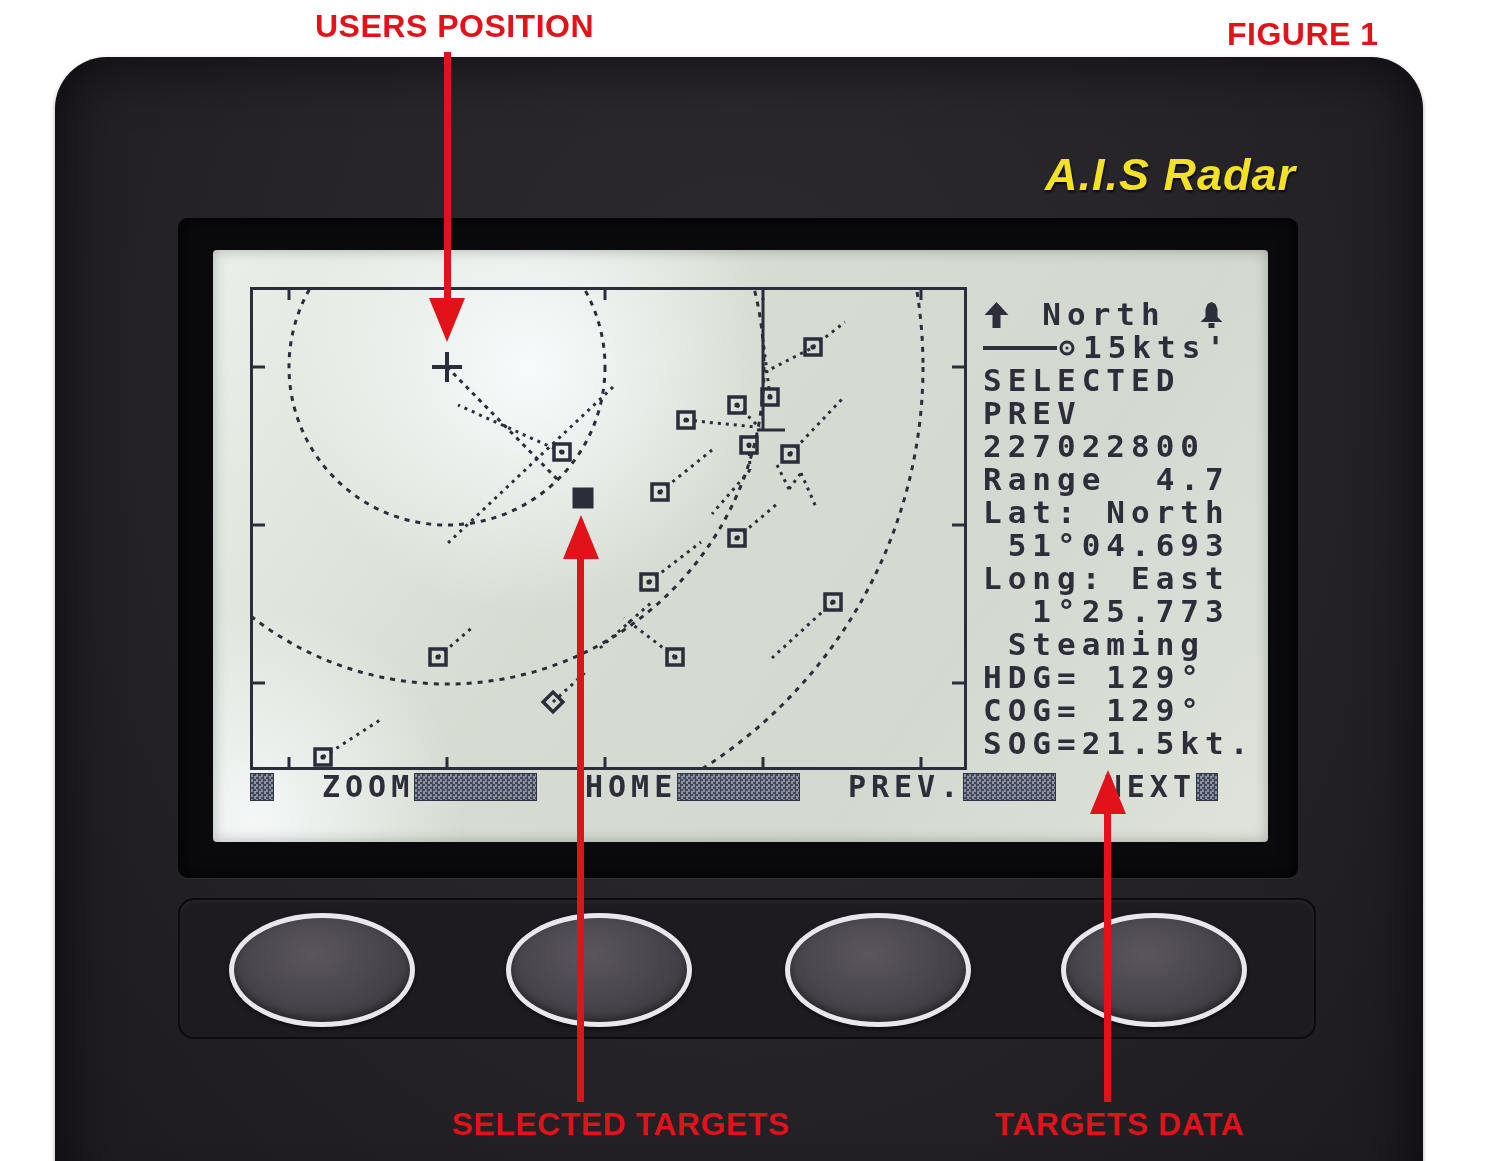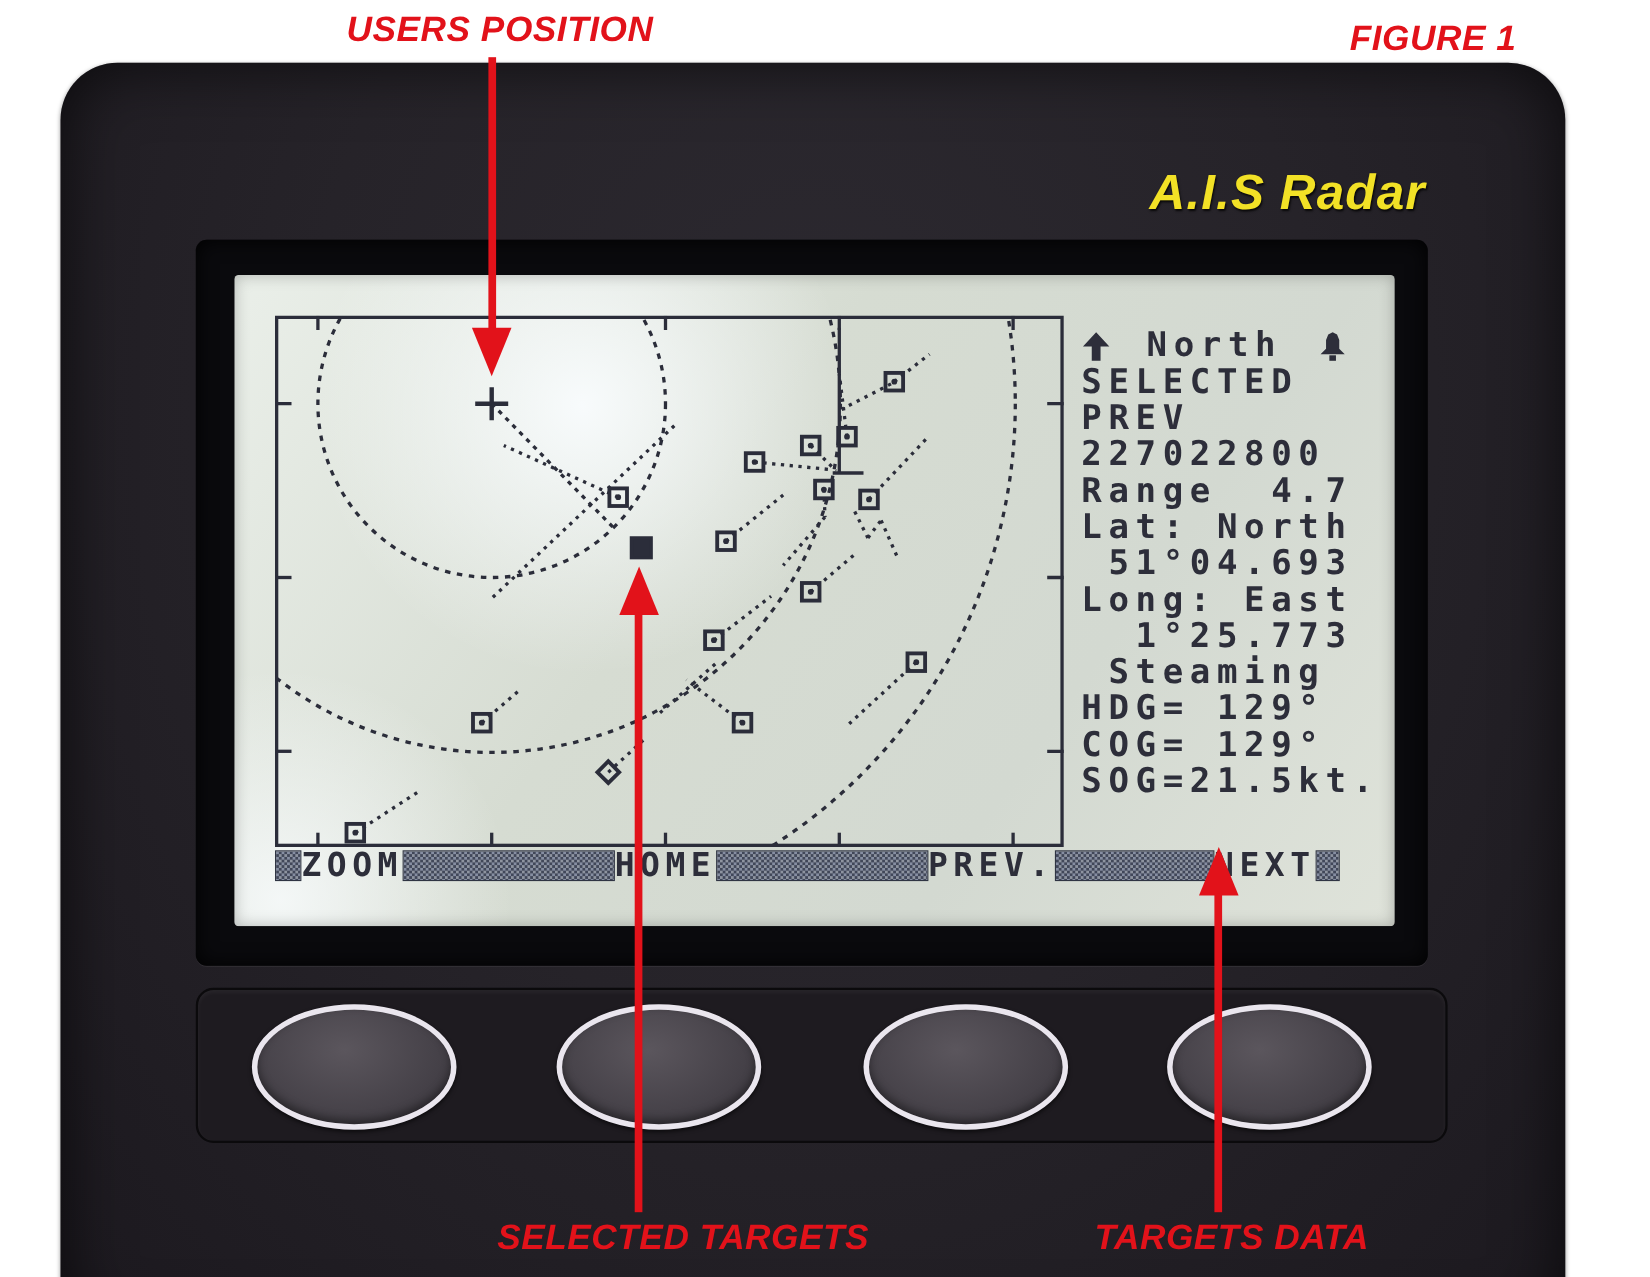--- a/index.html
+++ b/index.html
@@ -1,19 +1,19 @@
 <!DOCTYPE html>
 <html><head>
 <meta charset="utf-8">
 <style>
   html,body{margin:0;padding:0;background:#fff;}
   .canvas{position:relative;width:1500px;height:1161px;background:#fff;overflow:hidden;
           font-family:"Liberation Sans",sans-serif;}
   
-  .ann{position:absolute;color:#e2121a;font-weight:bold;font-size:32px;letter-spacing:.5px;z-index:7;white-space:nowrap;font-style:italic;}
+  .ann{position:absolute;color:#e2121a;font-weight:bold;font-size:32px;letter-spacing:.5px;z-index:7;white-space:nowrap;}
   .redline{position:absolute;width:7px;background:#e2121a;z-index:6;}
   .redhead{position:absolute;width:0;height:0;z-index:6;}
   .head-down{border-left:18px solid transparent;border-right:18px solid transparent;border-top:44px solid #e2121a;}
   .head-up{border-left:18px solid transparent;border-right:18px solid transparent;border-bottom:44px solid #e2121a;}
   
   .device{position:absolute;left:55px;top:57px;width:1368px;height:1160px;border-radius:52px;
           background:radial-gradient(ellipse at 50% 28%,#2c2930 0%,#262329 48%,#1c191f 100%);
           box-shadow:inset 0 0 60px rgba(0,0,0,.7), 0 2px 4px rgba(0,0,0,.35);z-index:1;}
   .brand{position:absolute;left:990px;top:92px;font-size:45px;font-weight:bold;font-style:italic;
          color:#f2e126;letter-spacing:1px;text-shadow:1px 2px 2px rgba(0,0,0,.8);}
@@ -29,21 +29,21 @@
   
   .datacol{position:absolute;left:770px;top:20px;width:285px;margin-top:28px;}
   .dline{height:33px;line-height:33px;font-family:"DejaVu Sans Mono",monospace;font-weight:bold;
          font-size:31px;letter-spacing:6px;white-space:pre;color:#2d2e3a;}
   .dline.l1{display:flex;align-items:center;justify-content:space-between;width:242px;}
   .dline.l3{display:flex;align-items:center;}
   .lcd-ico{display:block;}
   
   .softbar{position:absolute;left:37px;top:522px;width:968px;height:30px;display:flex;align-items:center;}
   .sk-label{font-family:"DejaVu Sans Mono",monospace;font-weight:bold;font-size:30px;
-            letter-spacing:5px;color:#2d2e3a;white-space:pre;line-height:30px;}
+            letter-spacing:5px;color:#2d2e3a;white-space:pre;line-height:30px;padding-left:48px;}
   .dither{height:26px;
           background:conic-gradient(#414759 0% 25%,#8e94a0 25% 50%,#414759 50% 75%,#868ea2 75%);
           background-size:5px 5px;border:1px solid #2f3443;}
   .sk-block{width:22px;height:26px;}
   
   .btnpanel{position:absolute;left:123px;top:841px;width:1134px;height:137px;background:#1e1b20;
             border:2px solid #0b0a0c;border-radius:16px;box-shadow:inset 0 2px 5px rgba(255,255,255,.05);}
   .pbtn{position:absolute;top:13px;width:176px;height:104px;border-radius:50%;
         background:radial-gradient(ellipse at 45% 35%,#5b565d 0%,#413d44 75%);
         border:5px solid #eae6ee;box-shadow:0 2px 4px rgba(0,0,0,.6), inset 0 -4px 8px rgba(0,0,0,.4);}
@@ -155,20 +155,28 @@
           <div class="dline l1">
             <svg class="lcd-ico" width="27" height="28" viewBox="0 0 26 28">
               <polygon points="13,1 25,14 17,14 17,27 9,27 9,14 1,14" fill="#2d2e3a"></polygon>
             </svg>
             <span>North</span>
             <svg class="lcd-ico" width="27" height="28" viewBox="0 0 26 28">
               <polygon points="13,1 17,3 19,8 19,16 24,21 2,21 7,16 7,8 9,3" fill="#2d2e3a"></polygon>
               <rect x="10" y="22" width="6" height="5" fill="#2d2e3a"></rect>
             </svg>
           </div>
+          <div class="dline l3">
+            <svg class="lcd-ico" width="100" height="16" viewBox="0 0 100 16">
+              <line x1="0" y1="8" x2="74" y2="8" stroke="#2d2e3a" stroke-width="4"></line>
+              <circle cx="84" cy="8" r="6" fill="none" stroke="#2d2e3a" stroke-width="3"></circle>
+              <circle cx="84" cy="8" r="1.6" fill="#2d2e3a"></circle>
+            </svg>
+            <span>15kts'</span>
+          </div>
           <div class="dline">SELECTED</div>
           <div class="dline">PREV</div>
           <div class="dline">227022800</div>
           <div class="dline">Range  4.7</div>
           <div class="dline">Lat: North</div>
           <div class="dline"> 51°04.693</div>
           <div class="dline">Long: East</div>
           <div class="dline">  1°25.773</div>
           <div class="dline"> Steaming</div>
           <div class="dline">HDG= 129°</div>

